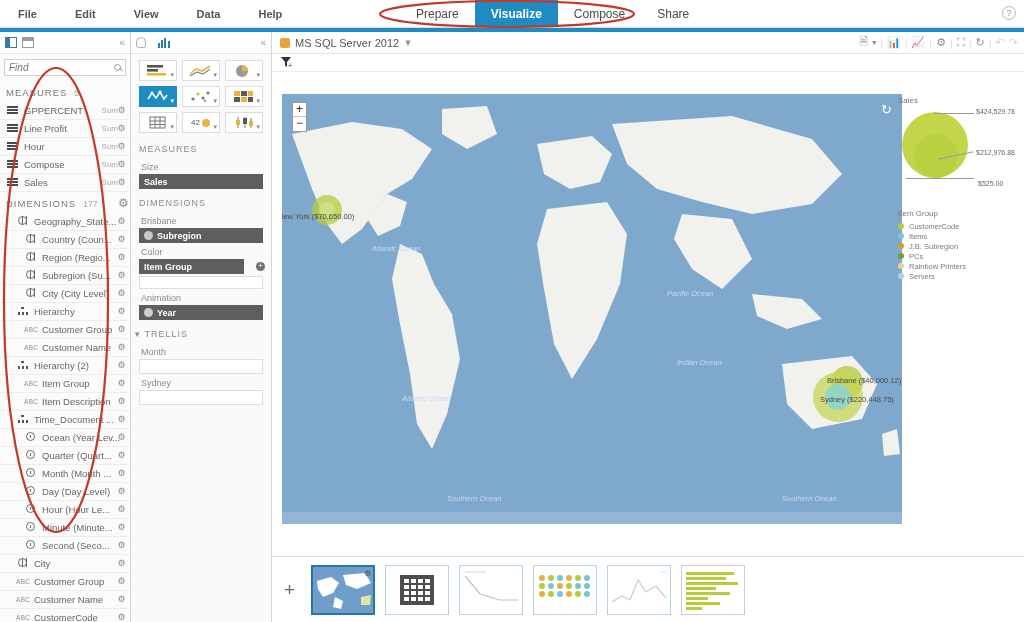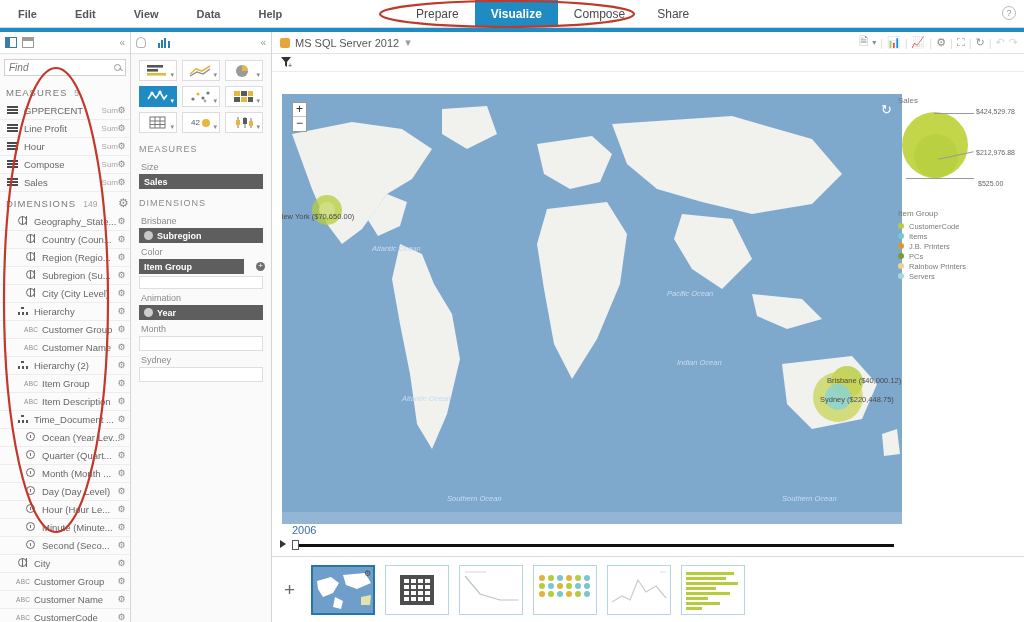--- a/index.html
+++ b/index.html
@@ -222,21 +222,21 @@
       <div class="field">
         <span class="ficon"><span class="measure-icon"></span></span>
         <span class="fname">Sales</span>
         <span class="agg">Sum</span>
         <span class="gear">⚙</span>
       </div>
     </div>
 
     <div class="sect-head">
       <span>DIMENSIONS</span>
-      <span class="sect-count">149</span>
+      <span class="sect-count">177</span>
       <span class="gear big">⚙</span>
     </div>
     <div class="field-list">
       <div class="field ind1">
           <span class="ficon"><span class="globe"></span></span>
           <span class="fname">Geography_State...</span>
           <span class="gear">⚙</span>
         </div>
       <div class="field ind2">
           <span class="ficon"><span class="globe"></span></span>
@@ -465,20 +465,23 @@
       </div>
       <span class="plus-round" style="margin-right:6px">+</span>
     </div>
     <div class="emptybox" style="margin-top:2px"></div>
     <div class="shelf-label">Animation</div>
     <div class="pill">
       <span class="pdot" style="background:#cfcfcf"></span>
       <span>Year</span>
     </div>
 
+    <div class="shelf-sect" style="padding-left:4px">
+      <span style="margin-right:4px">▾</span><span>TRELLIS</span>
+    </div>
     <div class="shelf-label">Month</div>
     <div class="emptybox tall"></div>
     <div class="shelf-label">Sydney</div>
     <div class="emptybox tall"></div>
   </div>
 
   <div class="canvas">
     <div class="canvas-head">
       <span class="dbicon"></span>
       <span>MS SQL Server 2012</span>
@@ -577,44 +580,38 @@
           <div class="legrow">
               <span class="legdot" style="background:#b5cc3c"></span>
               <span>CustomerCode</span>
             </div>
           <div class="legrow">
               <span class="legdot" style="background:#76c6d4"></span>
               <span>Items</span>
             </div>
           <div class="legrow">
               <span class="legdot" style="background:#d99a2b"></span>
-              <span>J.B. Printers</span>
+              <span>J.B. Subregion</span>
             </div>
           <div class="legrow">
               <span class="legdot" style="background:#7a9a2e"></span>
               <span>PCs</span>
             </div>
           <div class="legrow">
               <span class="legdot" style="background:#f3cf8f"></span>
               <span>Rainbow Printers</span>
             </div>
           <div class="legrow">
               <span class="legdot" style="background:#a8d6d6"></span>
               <span>Servers</span>
             </div>
         </div>
       </div>
     </div>
 
-    <div class="timeline">
-      <span class="year-lab">2006</span>
-      <span class="tl-play"></span>
-      <div class="tl-track"></div>
-      <div class="tl-handle"></div>
-    </div>
 
     <div class="thumbstrip">
       <span class="addthumb">+</span>
       <div class="thumb sel">
         <svg width="62" height="46">
             <rect width="62" height="46" fill="#6e9ec9"></rect>
             <path d="M4,14 L18,10 L26,16 L20,26 L10,30 L5,22 Z" fill="#fff"></path>
             <path d="M30,8 L52,6 L58,16 L44,22 L33,18 Z" fill="#fff"></path>
             <path d="M22,30 L30,34 L28,42 L20,40 Z" fill="#fff"></path>
             <path d="M48,30 L58,28 L57,38 L48,38 Z" fill="#dfe6a8"></path>

